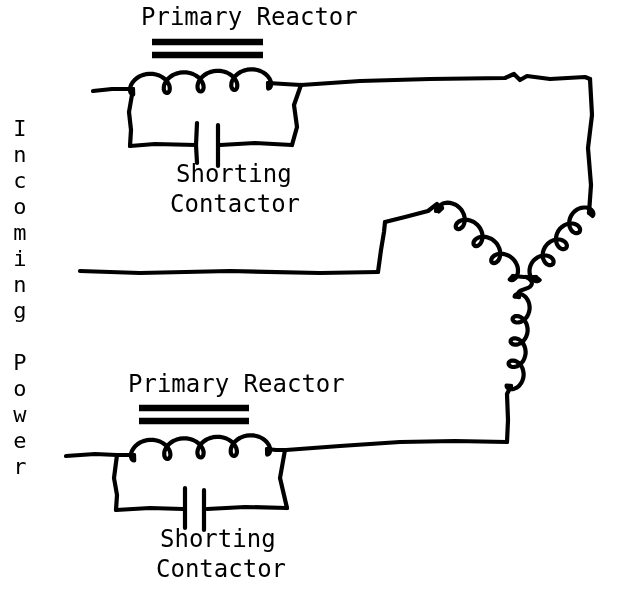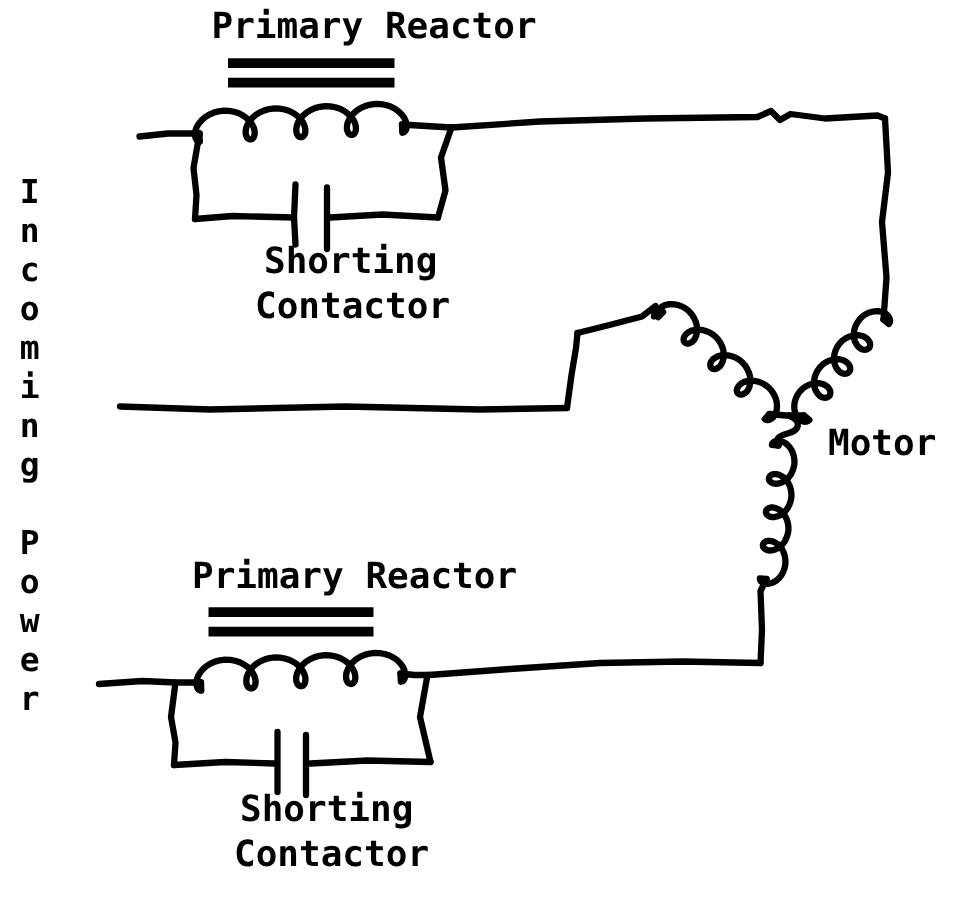--- a/index.html
+++ b/index.html
@@ -9,21 +9,21 @@
     background:var(--bg);
     font-family:"DejaVu Sans Mono", monospace;
   }
   .stage{position:relative;width:638px;height:600px;background:var(--bg);}
   svg{position:absolute;left:0;top:0;}
   .wire{fill:none;stroke:var(--ink);stroke-width:4.2;stroke-linecap:round;stroke-linejoin:round;}
   .corebar{fill:none;stroke:var(--ink);stroke-width:6.5;stroke-linecap:butt;}
   .lbl{
     position:absolute;color:var(--ink);
     font-family:"DejaVu Sans Mono", monospace;
-    font-weight:bold;white-space:pre;line-height:1.15;
+    font-weight:normal;white-space:pre;line-height:1.15;
   }
   .lbl-pr-top   {left:141px;top:4px;  font-size:24px;}
   .lbl-sh-top   {left:176px;top:161px;font-size:24px;}
   .lbl-co-top   {left:170px;top:191px;font-size:24px;}
   .lbl-motor    {left:552px;top:282px;font-size:24px;}
   .lbl-pr-bot   {left:128px;top:371px;font-size:24px;}
   .lbl-sh-bot   {left:160px;top:526px;font-size:24px;}
   .lbl-co-bot   {left:156px;top:556px;font-size:24px;}
   .lbl-incoming {
     left:7px;top:116px;font-size:22px;
@@ -80,19 +80,18 @@
     <path class="wire" d="M207,509 L245,507 L287,508"></path>
     <path class="wire" d="M287,508 L280,478 L285,450"></path>
   </svg>
 
   <div class="lbl lbl-incoming">Incoming Power</div>
 
   <div class="lbl lbl-pr-top">Primary Reactor</div>
   <div class="lbl lbl-sh-top">Shorting</div>
   <div class="lbl lbl-co-top">Contactor</div>
 
-  <div class="lbl lbl-motor">Motor</div>
 
   <div class="lbl lbl-pr-bot">Primary Reactor</div>
   <div class="lbl lbl-sh-bot">Shorting</div>
   <div class="lbl lbl-co-bot">Contactor</div>
 
 </div>
 
 </body></html>

